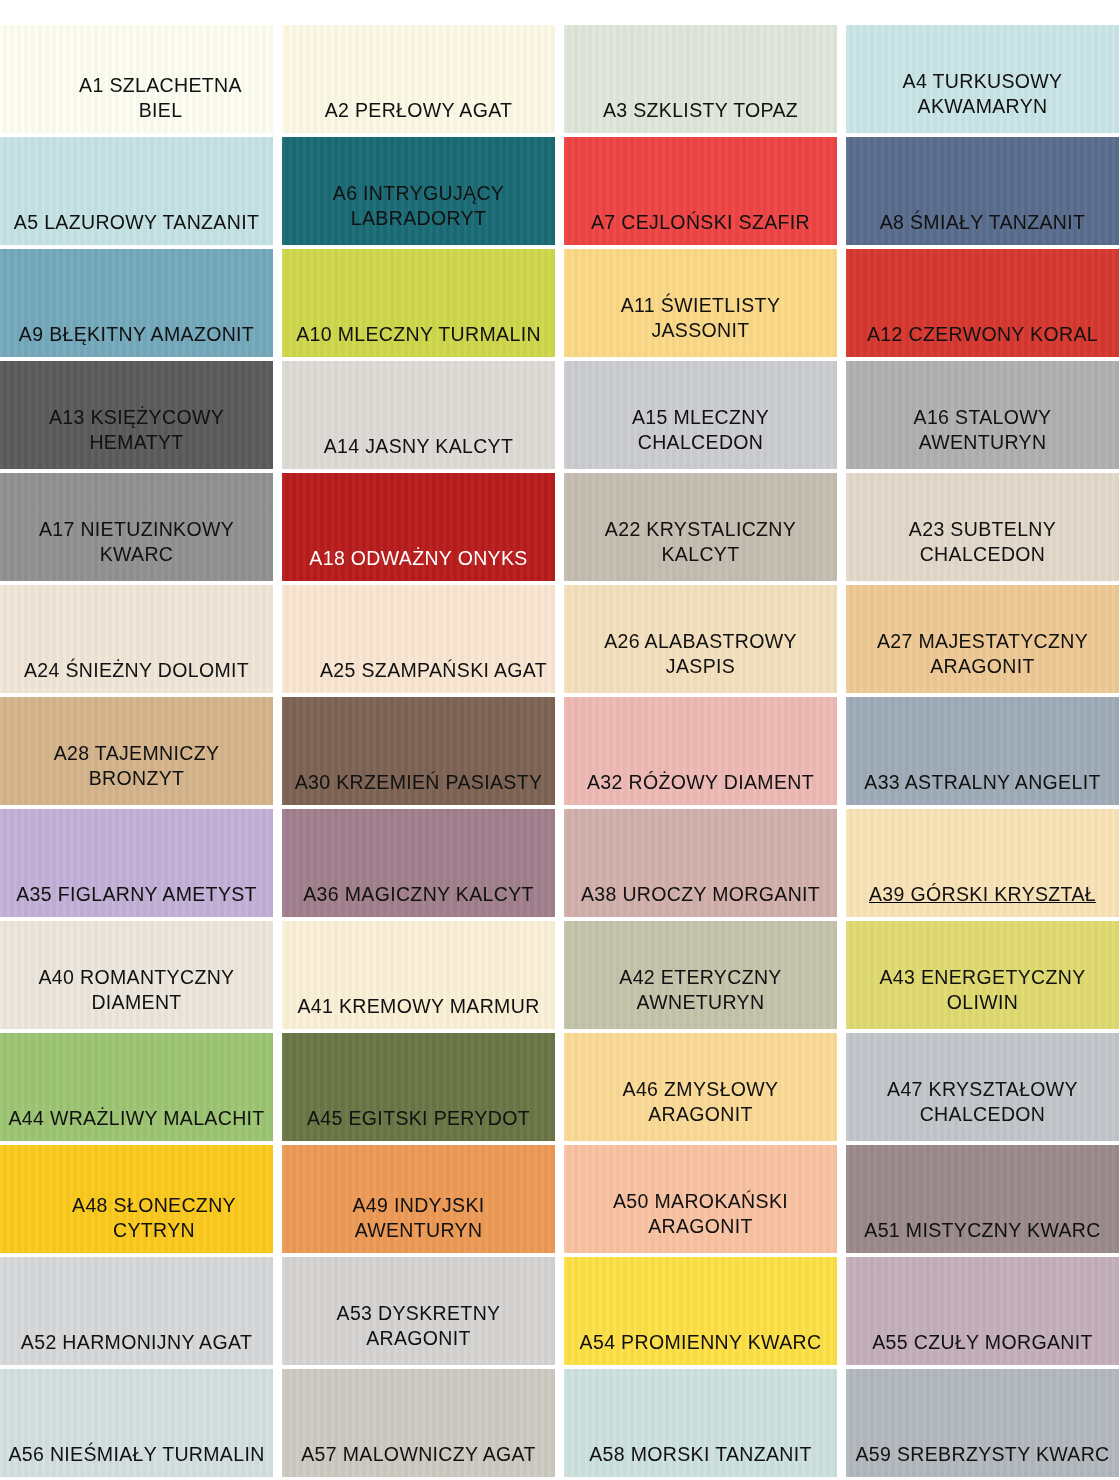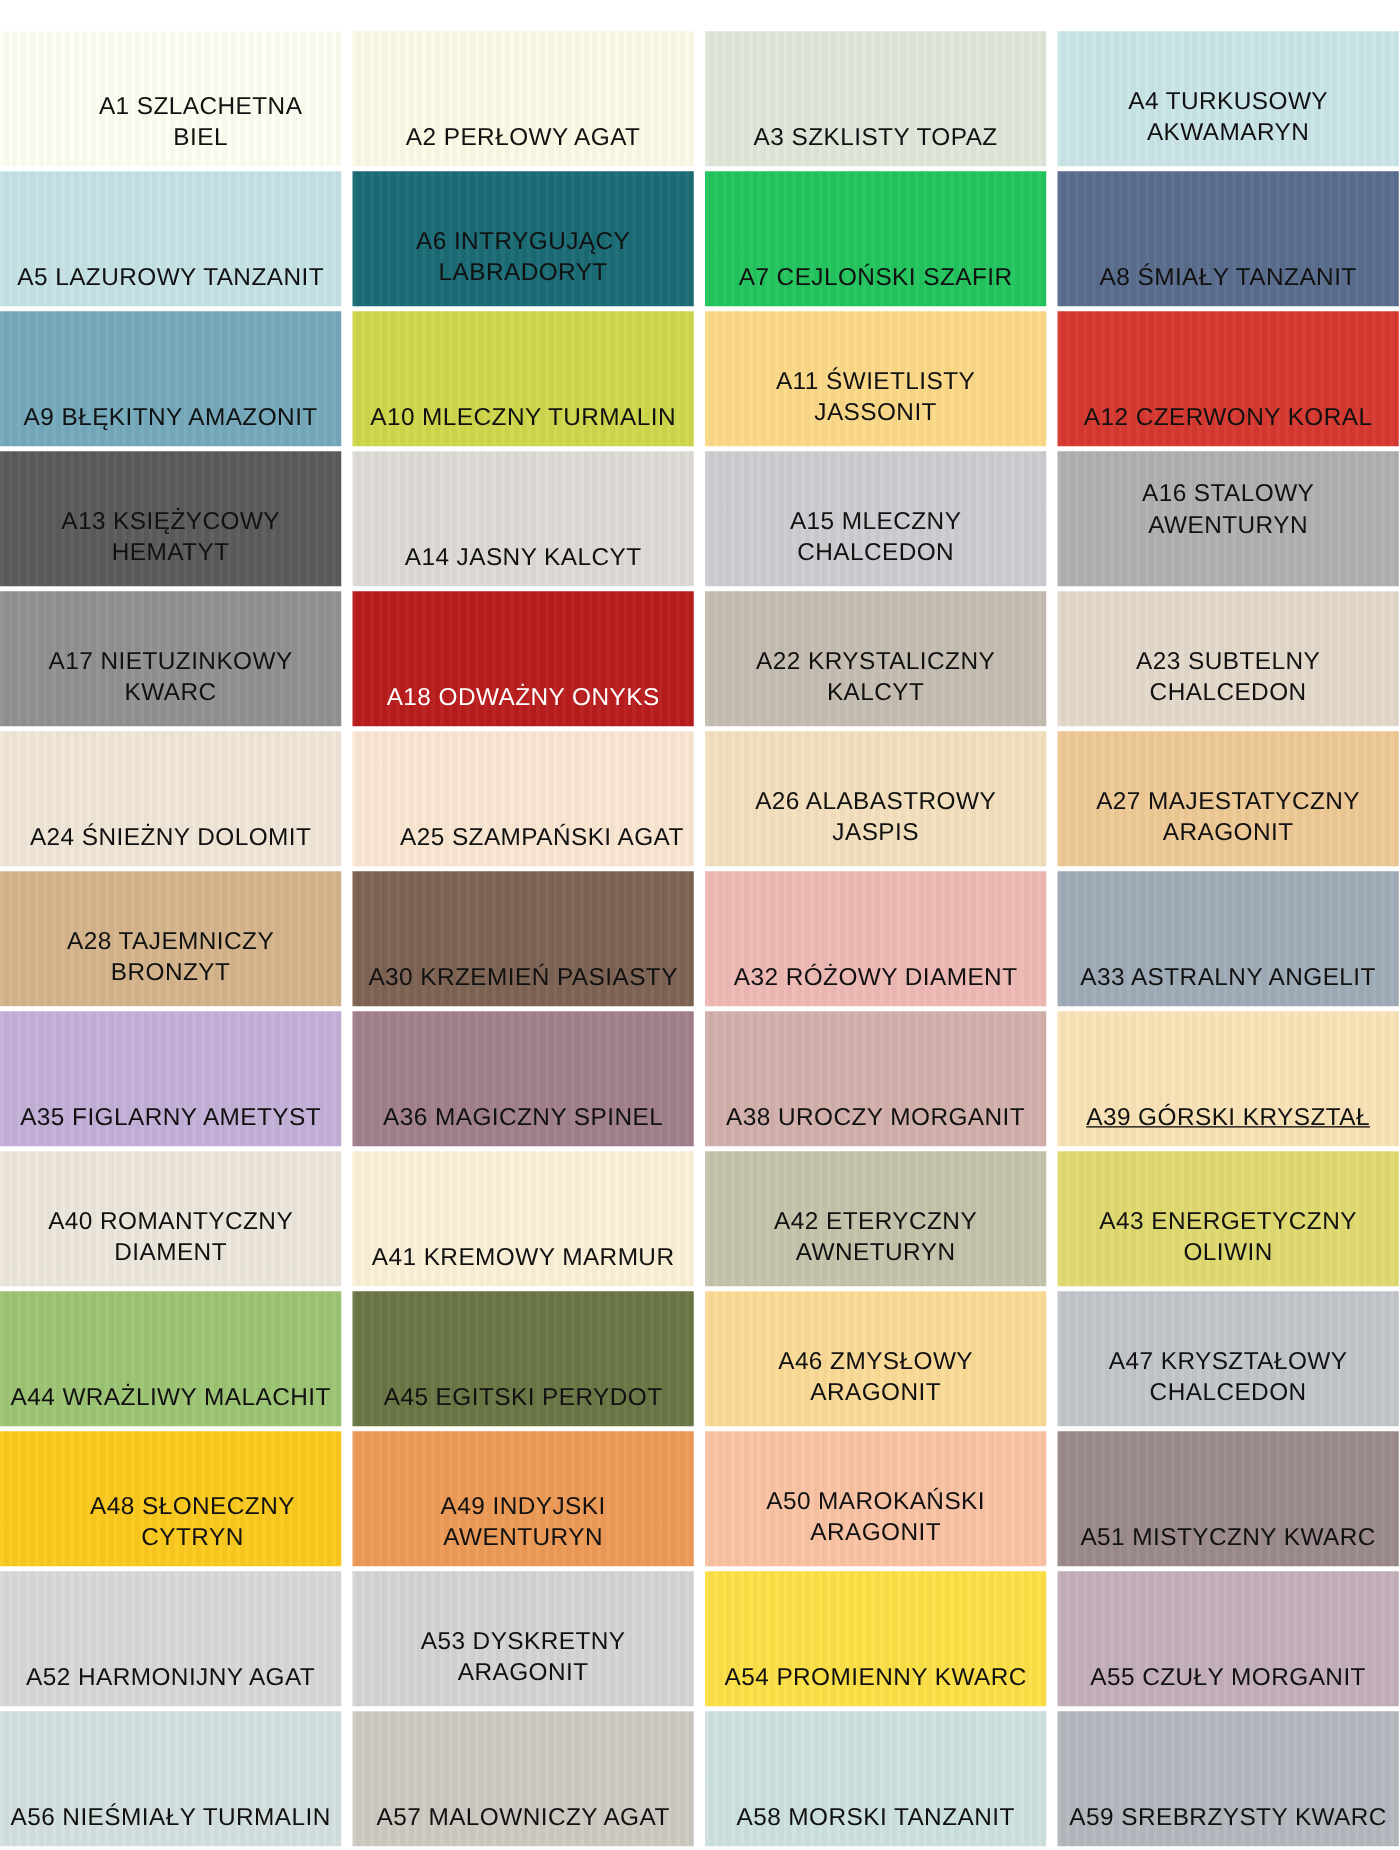--- a/index.html
+++ b/index.html
@@ -87,21 +87,21 @@
       <div class="swatch-label">A4 TURKUSOWY
 AKWAMARYN</div>
     </div>
     <div class="swatch" style="background: rgb(197, 226, 229);">
       <div class="swatch-label">A5 LAZUROWY TANZANIT</div>
     </div>
     <div class="swatch two-line" style="background: rgb(26, 107, 117);">
       <div class="swatch-label">A6 INTRYGUJĄCY
 LABRADORYT</div>
     </div>
-    <div class="swatch" style="background: #22c55e;">
+    <div class="swatch" style="background: #ef4444;">
       <div class="swatch-label">A7 CEJLOŃSKI SZAFIR</div>
     </div>
     <div class="swatch" style="background: rgb(90, 109, 141);">
       <div class="swatch-label">A8 ŚMIAŁY TANZANIT</div>
     </div>
     <div class="swatch" style="background: rgb(116, 169, 187);">
       <div class="swatch-label">A9 BŁĘKITNY AMAZONIT</div>
     </div>
     <div class="swatch" style="background: rgb(207, 215, 76);">
       <div class="swatch-label">A10 MLECZNY TURMALIN</div>
@@ -117,21 +117,21 @@
       <div class="swatch-label">A13 KSIĘŻYCOWY
 HEMATYT</div>
     </div>
     <div class="swatch" style="background: rgb(222, 219, 214);">
       <div class="swatch-label">A14 JASNY KALCYT</div>
     </div>
     <div class="swatch two-line" style="background: rgb(203, 205, 208);">
       <div class="swatch-label">A15 MLECZNY
 CHALCEDON</div>
     </div>
-    <div class="swatch two-line" style="background: rgb(176, 176, 176); align-items: center;">
+    <div class="swatch two-line" style="background: rgb(176, 176, 176);">
       <div class="swatch-label">A16 STALOWY
 AWENTURYN</div>
     </div>
     <div class="swatch two-line" style="background: rgb(145, 145, 145);">
       <div class="swatch-label">A17 NIETUZINKOWY
 KWARC</div>
     </div>
     <div class="swatch light-text" style="background: #b91c1c;">
       <div class="swatch-label">A18 ODWAŻNY ONYKS</div>
     </div>
@@ -167,21 +167,21 @@
     <div class="swatch" style="background: rgb(238, 185, 180);">
       <div class="swatch-label">A32 RÓŻOWY DIAMENT</div>
     </div>
     <div class="swatch" style="background: rgb(159, 172, 184);">
       <div class="swatch-label">A33 ASTRALNY ANGELIT</div>
     </div>
     <div class="swatch" style="background: rgb(195, 176, 216);">
       <div class="swatch-label">A35 FIGLARNY AMETYST</div>
     </div>
     <div class="swatch" style="background: rgb(161, 128, 141);">
-      <div class="swatch-label">A36 MAGICZNY SPINEL</div>
+      <div class="swatch-label">A36 MAGICZNY KALCYT</div>
     </div>
     <div class="swatch" style="background: rgb(210, 176, 172);">
       <div class="swatch-label">A38 UROCZY MORGANIT</div>
     </div>
     <div class="swatch" style="background: rgb(249, 226, 182); text-decoration: underline;">
       <div class="swatch-label">A39 GÓRSKI KRYSZTAŁ</div>
     </div>
     <div class="swatch two-line" style="background: rgb(236, 230, 220);">
       <div class="swatch-label">A40 ROMANTYCZNY
 DIAMENT</div>

